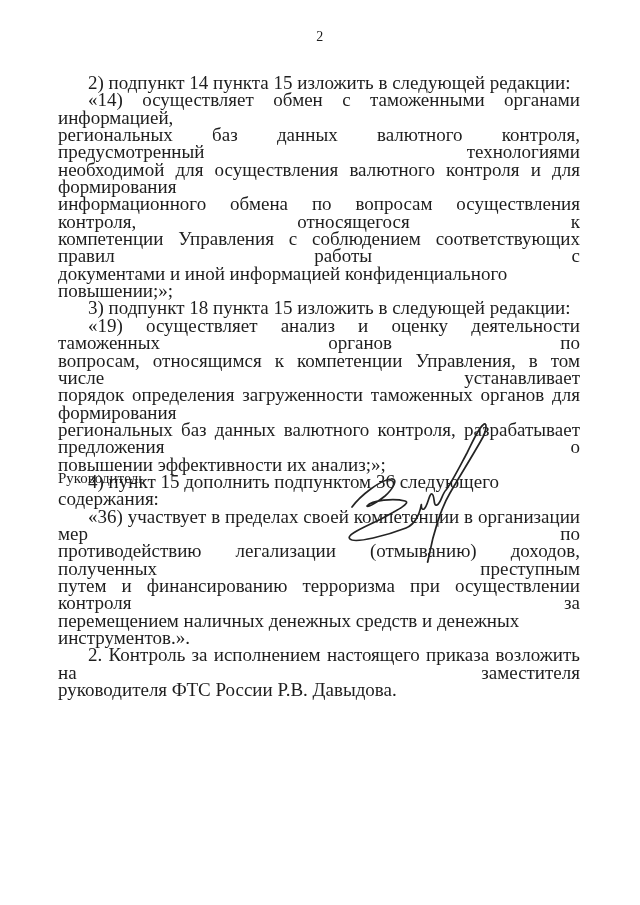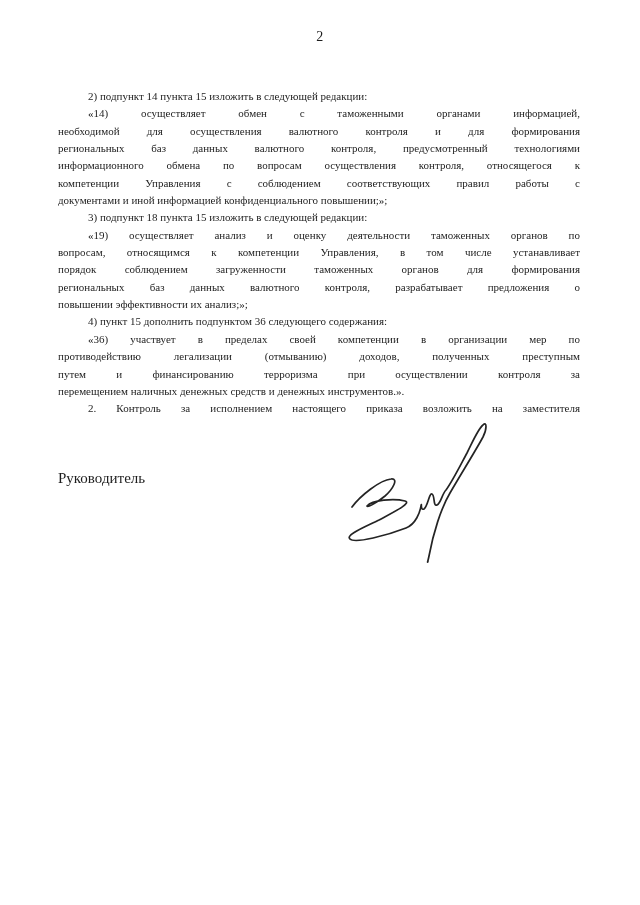--- a/index.html
+++ b/index.html
@@ -20,24 +20,24 @@
     position: absolute;
     top: 29px;
     left: 0;
     right: 0;
     text-align: center;
     font-size: 14px;
     letter-spacing: 0.5px;
   }
   .doc-body {
     position: absolute;
-    top: 88px;
+    top: 74px;
     left: 58px;
     width: 522px;
-    font-size: 11px;
+    font-size: 19px;
     line-height: 17.35px;
   }
   .line {
     text-align: left;
     white-space: normal;
   }
   .line.j {
     text-align: justify;
     text-align-last: justify;
     font-family: Liberation Serif, serif;
@@ -75,37 +75,38 @@
 </head>
 <body>
 
 <div class="page">
 
   <div class="page-number">2</div>
 
   <div class="doc-body">
       <div class="line first">2) подпункт 14 пункта 15 изложить в следующей редакции:</div>
       <div class="line first j">«14) осуществляет обмен с таможенными  органами информацией,</div>
+      <div class="line j">региональных баз данных валютного контроля, предусмотренный технологиями</div>
       <div class="line j">необходимой для осуществления валютного контроля и для формирования</div>
-      <div class="line j">региональных баз данных валютного контроля, предусмотренный технологиями</div>
       <div class="line j">информационного обмена по вопросам осуществления контроля, относящегося к</div>
       <div class="line j">компетенции Управления с соблюдением соответствующих правил работы с</div>
       <div class="line">документами и иной информацией конфиденциального повышении;»;</div>
       <div class="line first">3) подпункт 18 пункта 15 изложить в следующей редакции:</div>
       <div class="line first j">«19) осуществляет анализ и оценку деятельности таможенных органов по</div>
       <div class="line j">вопросам, относящимся к компетенции Управления, в том числе устанавливает</div>
-      <div class="line j">порядок соблюдением загруженности таможенных органов для формирования</div>
+      <div class="line j">порядок определения загруженности таможенных органов для формирования</div>
       <div class="line j">региональных баз данных валютного контроля, разрабатывает предложения о</div>
       <div class="line">повышении эффективности их анализ;»;</div>
       <div class="line first">4) пункт 15 дополнить подпунктом 36 следующего содержания:</div>
       <div class="line first j">«36) участвует в пределах своей компетенции в организации мер по</div>
       <div class="line j">противодействию легализации (отмыванию) доходов, полученных преступным</div>
       <div class="line j">путем и финансированию терроризма при осуществлении контроля за</div>
       <div class="line">перемещением наличных денежных средств и денежных инструментов.».</div>
       <div class="line first j">2. Контроль за исполнением настоящего приказа возложить на заместителя</div>
+      <div class="line">руководителя ФТС России Р.В. Давыдова.</div>
     </div>
 
   <div class="sig-block">
     <div class="line">Руководитель</div>
   </div>
 
   <div class="signature-wrap">
     <svg viewBox="0 0 170 154" xmlns="http://www.w3.org/2000/svg" fill="none" stroke="#242424" stroke-width="1.7" stroke-linecap="round" stroke-linejoin="round">
       <path d="M 16 91
                C 24 80, 44 64, 55 63

